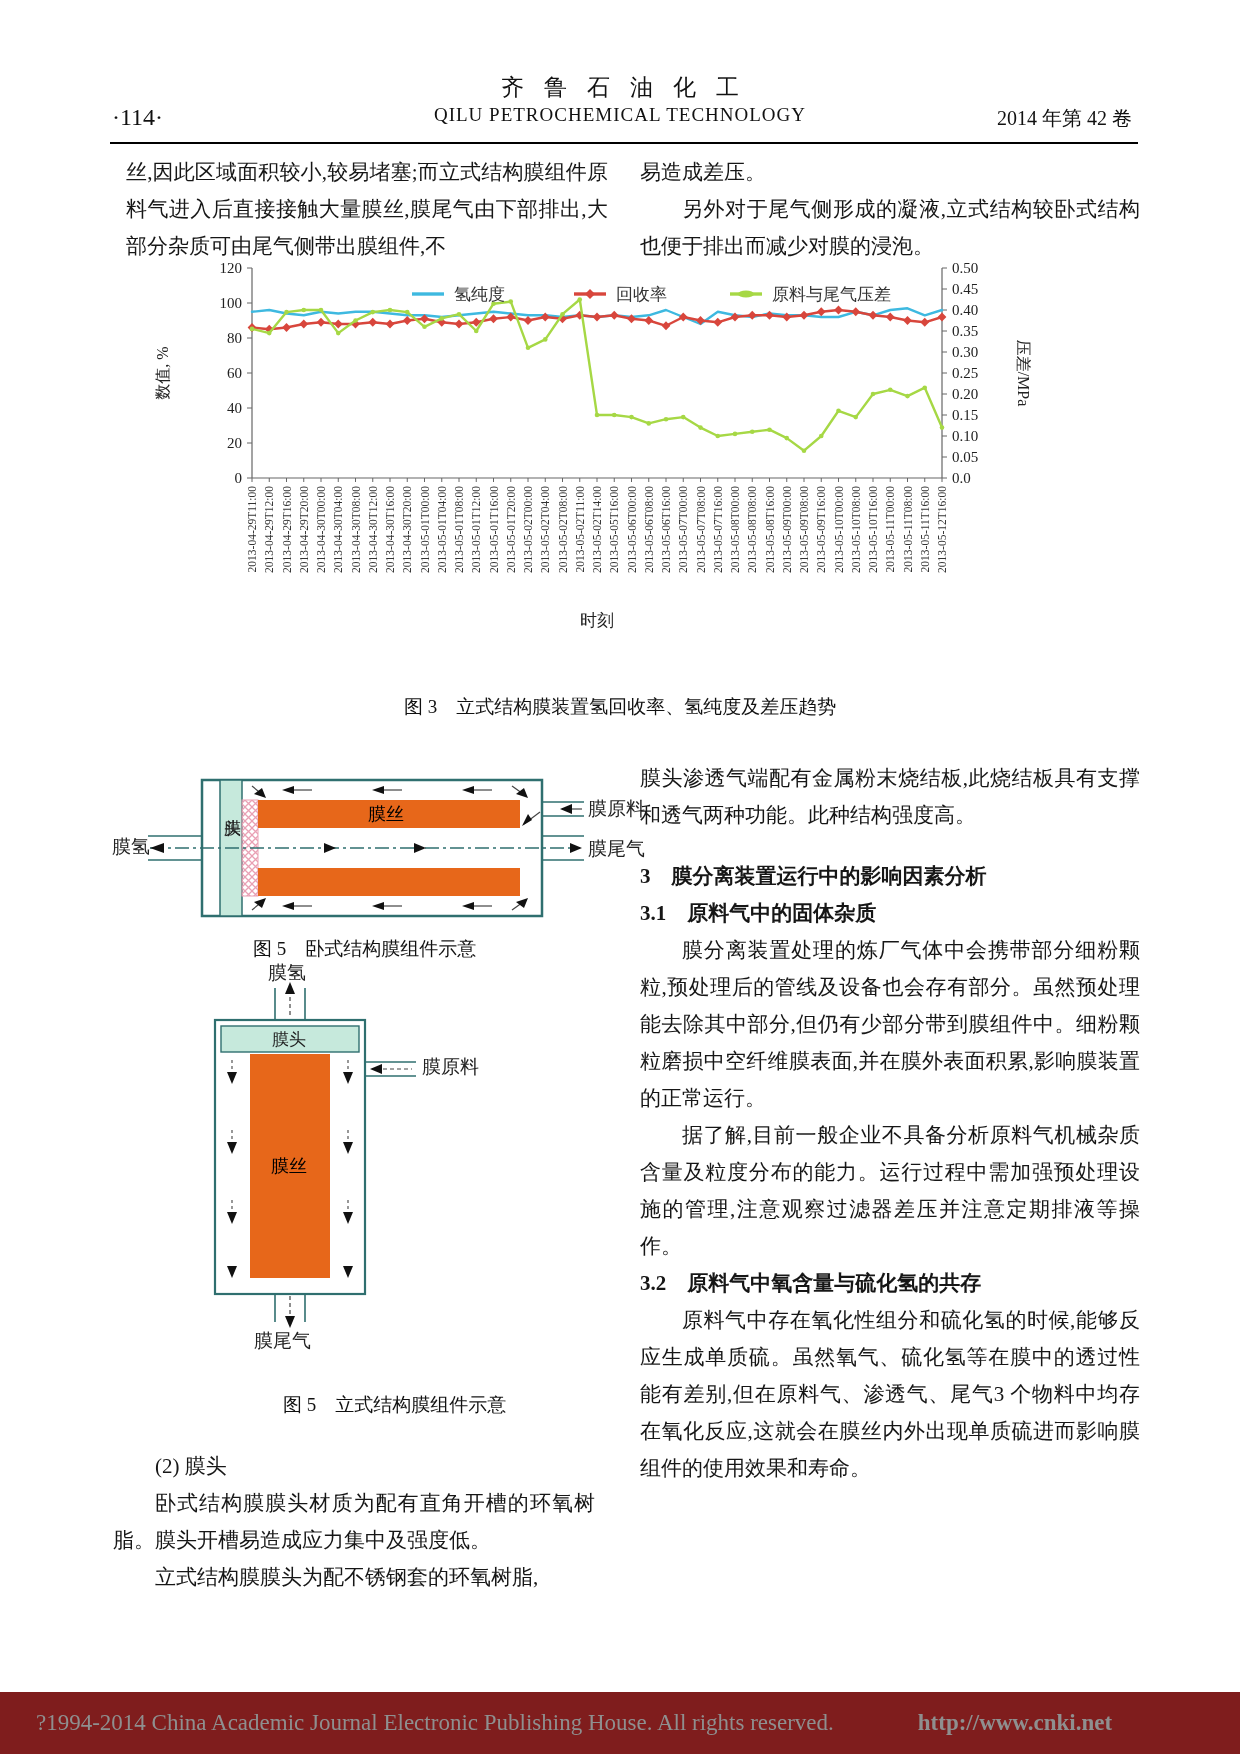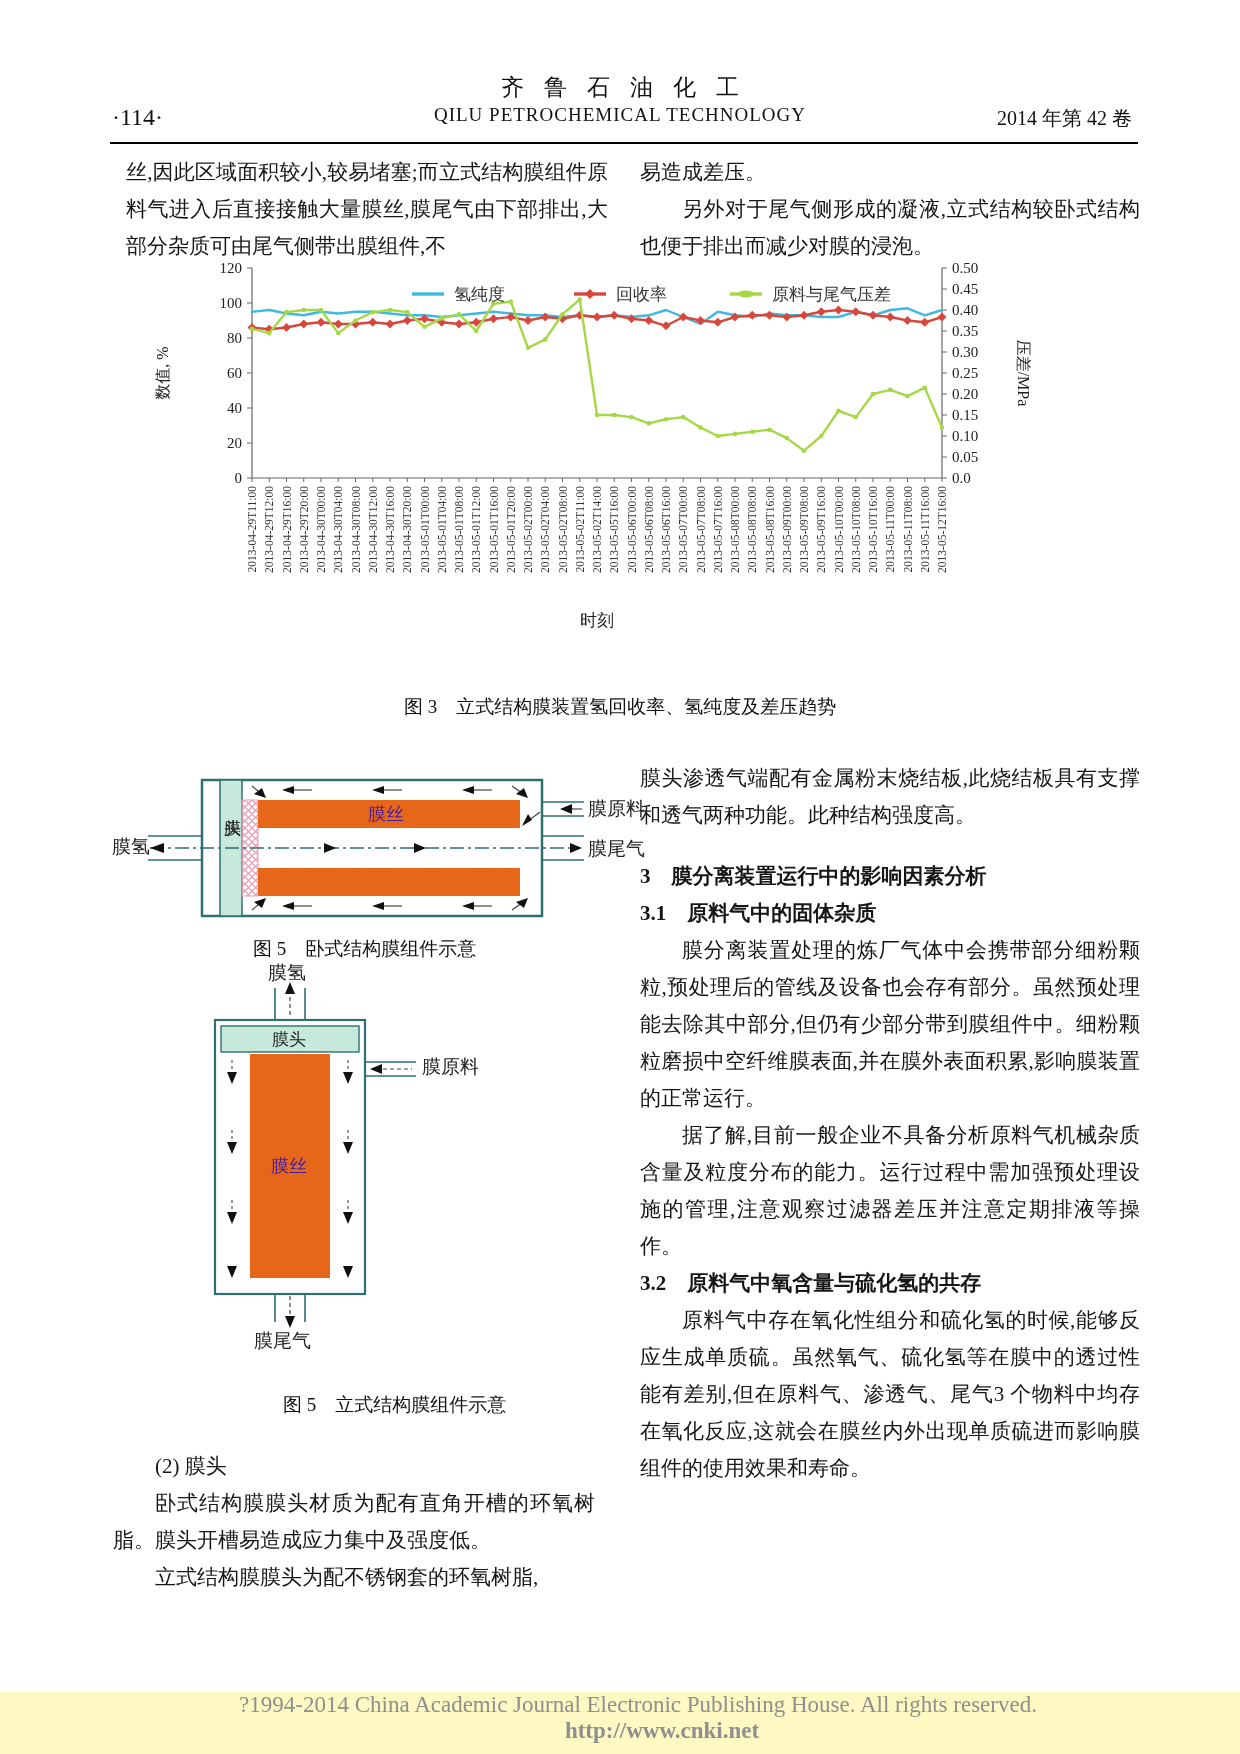--- a/index.html
+++ b/index.html
@@ -27,24 +27,24 @@
 
   
   .fig4 { position:absolute; left:112px; top:772px; width:565px; height:158px; }
   .fig4 svg { position:absolute; left:0; top:0; }
   .cap4 { position:absolute; left:112px; top:936px; width:505px; }
   .fig5 { position:absolute; left:150px; top:962px; width:430px; height:400px; }
   .fig5 svg { position:absolute; left:0; top:0; }
   .cap5 { position:absolute; left:112px; top:1392px; width:565px; }
   .flabel { position:absolute; font-size:19px; color:#222; white-space:nowrap; }
   .flabel.vert { writing-mode:vertical-rl; font-size:17px; }
-  .flabel.onbar { color:#4c1d95; font-size:18px; }
+  .flabel.onbar { color:#000000; font-size:18px; }
 
   
-  .footer { position:absolute; left:0; top:1692px; width:1240px; height:62px; background:#fef9c3; display:flex; align-items:center;flex-direction:column; }
+  .footer { position:absolute; left:0; top:1692px; width:1240px; height:62px; background:#7f1d1d; display:flex; align-items:center; }
   .footer .ft { font-size:23px; color:#8f8f8f; margin-left:36px; }
   .footer .fu { font-size:23px; color:#8f8f8f; margin-left:84px;font-weight:bold; }
 </style>
 </head>
 <body>
 
 <div class="page">
 
   <div class="pagenum">·114·</div>
   <div class="journal-cn">齐鲁石油化工</div>

